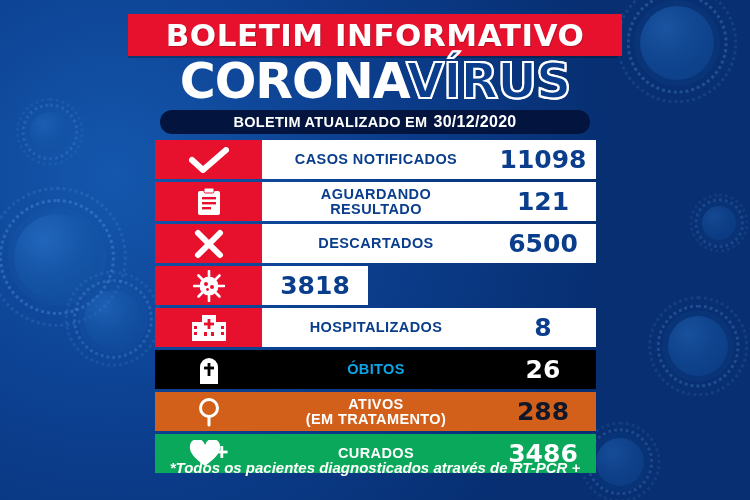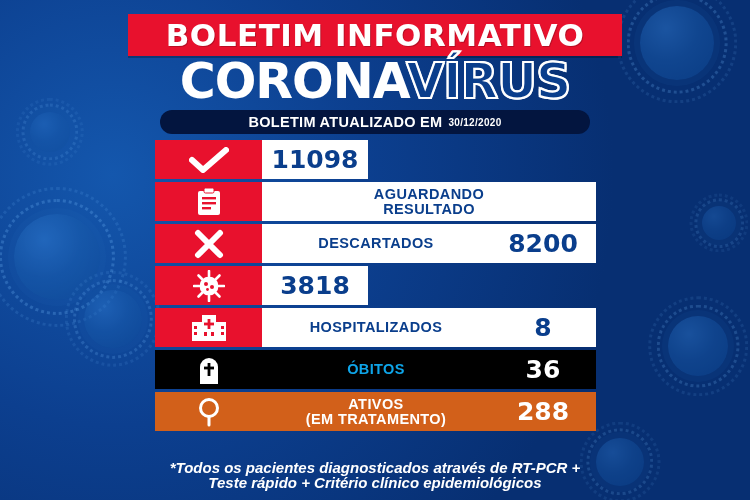--- a/index.html
+++ b/index.html
@@ -110,21 +110,21 @@
     display: flex;
     align-items: center;
     justify-content: center;
   }
   .datebar span {
     color: #ffffff;
     font-size: 14.5px;
     font-weight: bold;
     letter-spacing: .3px;
   }
-  .datebar .datenum { margin-left: 6px; font-size: 10px; }
+  .datebar .datenum { margin-left: 6px; font-size: 16px; }
 
   
   .table {
     position: absolute;
     left: 155px;
     top: 140px;
     width: 441px;
   }
   .row {
     display: flex;
@@ -174,21 +174,21 @@
   .sch-black .cell-icon  { background: #000000; }
   .sch-black .cell-label { background: #000000; }
   .sch-black .cell-label span { color: #0ea5e9; }
   .sch-black .cell-value { background: #000000; }
   .sch-black .cell-value span { color: #ffffff; }
 
   .sch-orange .cell-icon  { background: #d2601a; }
   .sch-orange .cell-label { background: #d2601a; }
   .sch-orange .cell-label span { color: #ffffff; }
   .sch-orange .cell-value { background: #d2601a; }
-  .sch-orange .cell-value span { color: #ffffff; }
+  .sch-orange .cell-value span { color: #0f172a; }
 
   .sch-green .cell-icon  { background: #0aa85a; }
   .sch-green .cell-label { background: #0aa85a; }
   .sch-green .cell-label span { color: #ffffff; }
   .sch-green .cell-value { background: #0aa85a; }
   .sch-green .cell-value span { color: #ffffff; }
 
   
   .glyph {
     display: block;
@@ -239,55 +239,61 @@
     <div class="table">
 
       <div class="row sch-red">
         <div class="cell-icon">
           <span class="glyph">
             <svg width="40" height="26" viewBox="0 0 40 26">
                 <path d="M3 13 L14 23 L37 3" stroke="#ffffff" stroke-width="6" fill="none" stroke-linecap="round" stroke-linejoin="round"></path>
               </svg>
           </span>
         </div>
+        <div class="cell-label">
+          <span>CASOS NOTIFICADOS</span>
+        </div>
         <div class="cell-value">
           <span>11098</span>
         </div>
       </div>
 
       <div class="row sch-red">
         <div class="cell-icon">
           <span class="glyph">
             <svg width="26" height="30" viewBox="0 0 26 30">
               <rect x="2" y="4" width="22" height="24" rx="2" fill="#ffffff"></rect>
               <rect x="8" y="1" width="10" height="5" rx="1.5" fill="#ffffff" stroke="#e8112d" stroke-width="1"></rect>
               <rect x="6" y="10" width="14" height="2.4" fill="#e8112d"></rect>
               <rect x="6" y="15" width="14" height="2.4" fill="#e8112d"></rect>
               <rect x="6" y="20" width="9" height="2.4" fill="#e8112d"></rect>
             </svg>
           </span>
         </div>
         <div class="cell-label">
           <span>AGUARDANDO<br>RESULTADO</span>
         </div>
+        <div class="cell-value">
+          <span>121</span>
+        </div>
       </div>
 
       <div class="row sch-red">
         <div class="cell-icon">
           <span class="glyph">
             <svg width="30" height="30" viewBox="0 0 30 30">
               <path d="M4 4 L26 26 M26 4 L4 26" stroke="#ffffff" stroke-width="6" stroke-linecap="round"></path>
             </svg>
           </span>
         </div>
         <div class="cell-label">
           <span>DESCARTADOS</span>
         </div>
         <div class="cell-value">
-          <span>8200</span>
+          <span>6500</span>
         </div>
       </div>
 
       <div class="row sch-red">
         <div class="cell-icon">
           <span class="glyph">
             <svg width="32" height="32" viewBox="0 0 32 32">
               <g stroke="#ffffff" stroke-width="2.6" stroke-linecap="round">
                 <path d="M16 1 V6"></path>
                   <path d="M16 26 V31"></path>
@@ -343,43 +349,59 @@
               <path d="M4 29 V12 a9 9 0 0 1 18 0 V29 Z" fill="#ffffff"></path>
               <rect x="11.6" y="8" width="2.8" height="13" fill="#000000"></rect>
               <rect x="8" y="11.6" width="10" height="2.8" fill="#000000"></rect>
             </svg>
           </span>
         </div>
         <div class="cell-label">
           <span>ÓBITOS</span>
         </div>
         <div class="cell-value">
-          <span>36</span>
+          <span>26</span>
         </div>
       </div>
 
       <div class="row sch-orange">
         <div class="cell-icon">
           <span class="glyph">
             <svg width="24" height="30" viewBox="0 0 24 30">
               <circle cx="12" cy="11" r="8.5" fill="none" stroke="#ffffff" stroke-width="3"></circle>
               <path d="M12 19.5 V28" stroke="#ffffff" stroke-width="3" stroke-linecap="round"></path>
             </svg>
           </span>
         </div>
         <div class="cell-label">
           <span>ATIVOS<br>(EM TRATAMENTO)</span>
         </div>
         <div class="cell-value">
           <span>288</span>
         </div>
       </div>
 
+      <div class="row sch-green">
+        <div class="cell-icon">
+          <span class="glyph">
+            <svg width="40" height="28" viewBox="0 0 40 28">
+              <path d="M16 26 C4 17 1 12 1 8 A7 7 0 0 1 16 5 A7 7 0 0 1 31 8 C31 12 28 17 16 26 Z" fill="#ffffff"></path>
+              <rect x="31.4" y="6" width="2.8" height="12" fill="#ffffff"></rect>
+              <rect x="27" y="10.6" width="11.6" height="2.8" fill="#ffffff"></rect>
+            </svg>
+          </span>
+        </div>
+        <div class="cell-label">
+          <span>CURADOS</span>
+        </div>
+        <div class="cell-value">
+          <span>3486</span>
+        </div>
+      </div>
 
     </div>
 
     <div class="footnote">
       <div>*Todos os pacientes diagnosticados através de RT-PCR +</div>
-      <div>Teste rápido + Critério clínico epidemiológicos</div>
     </div>
 
   </div>
 </div>
 
 </body></html>

